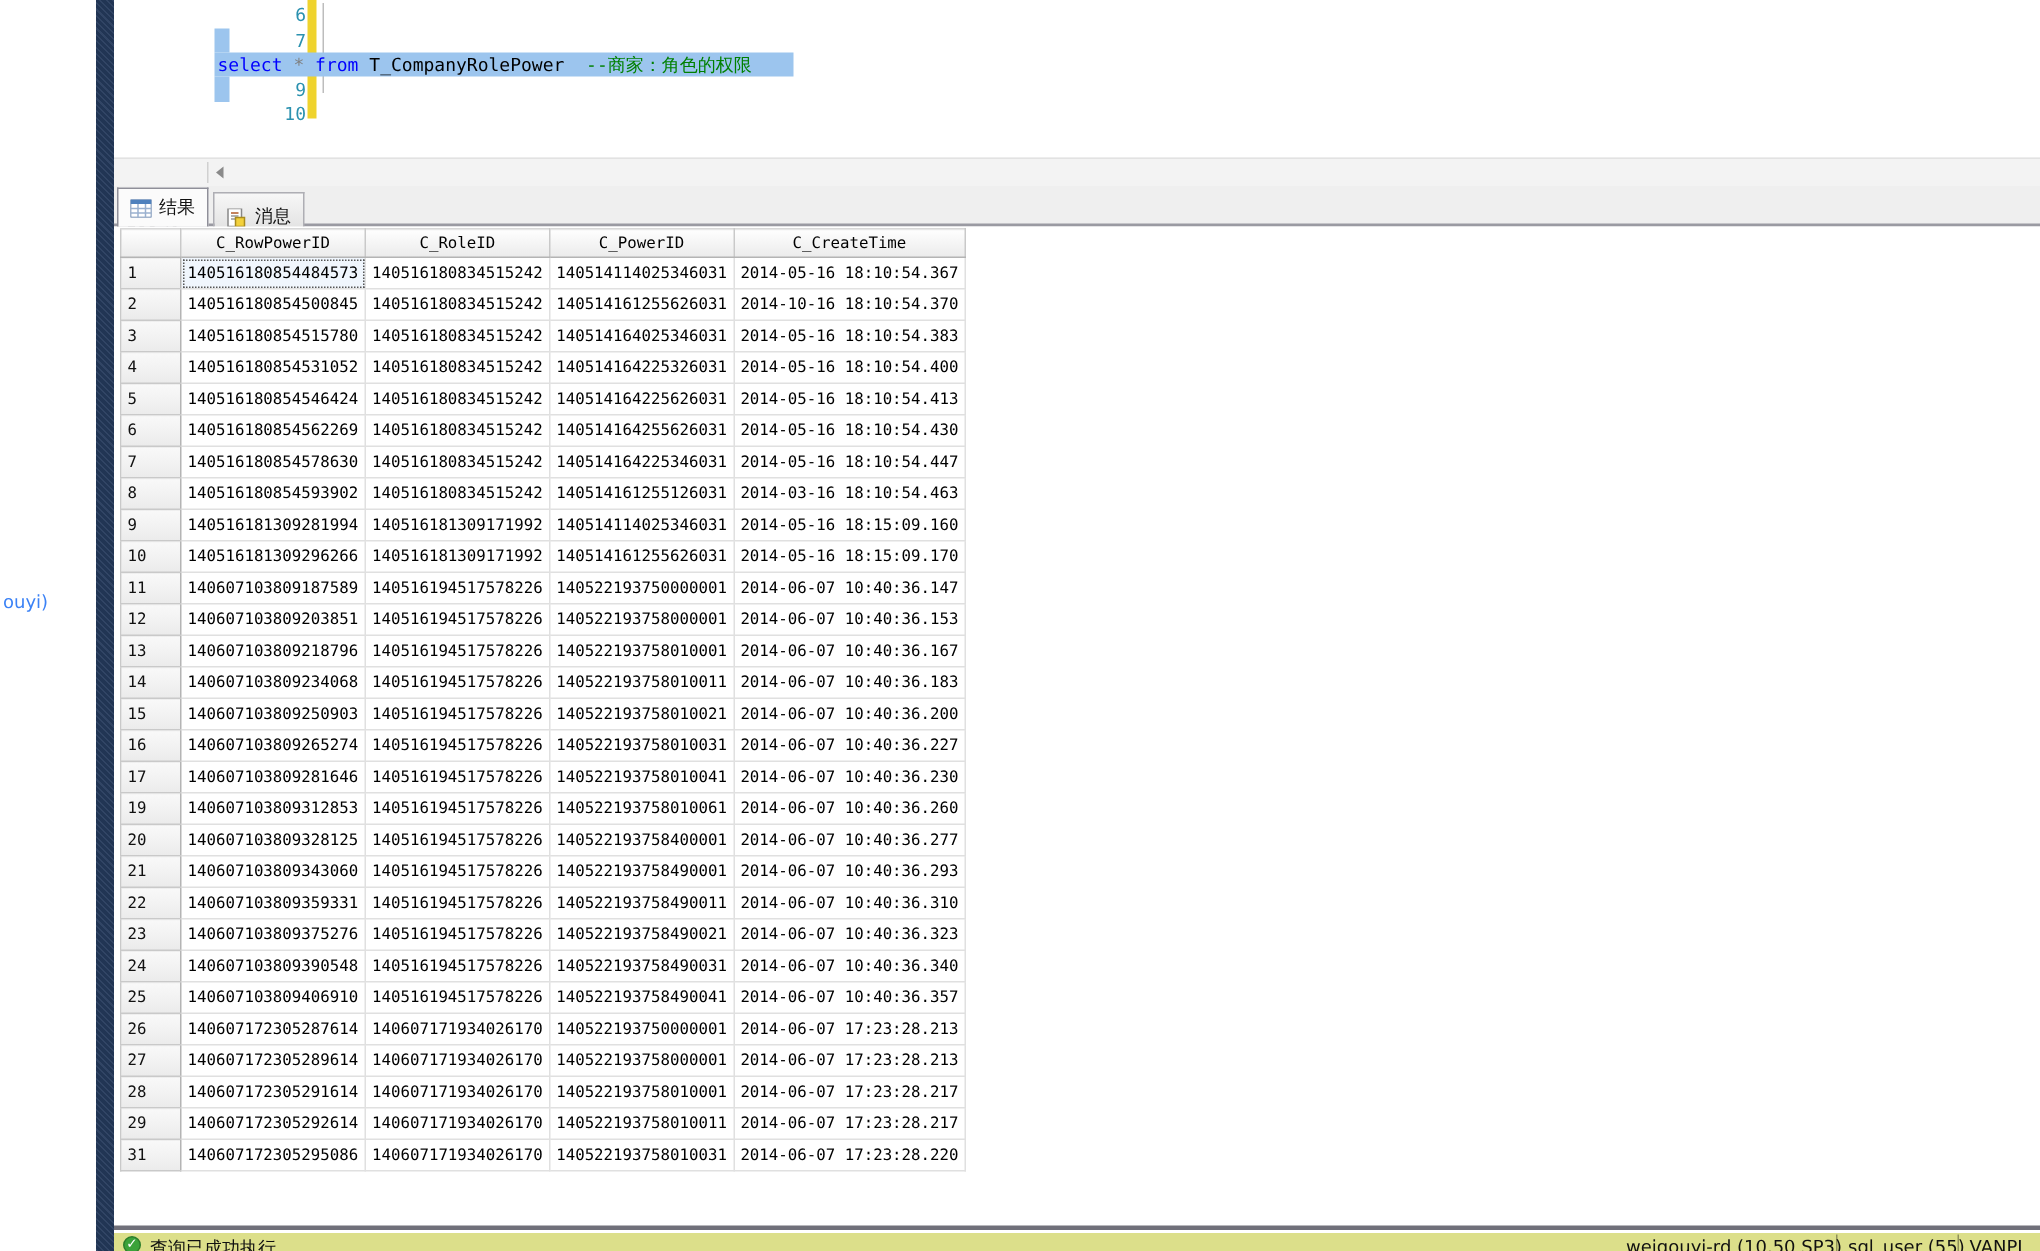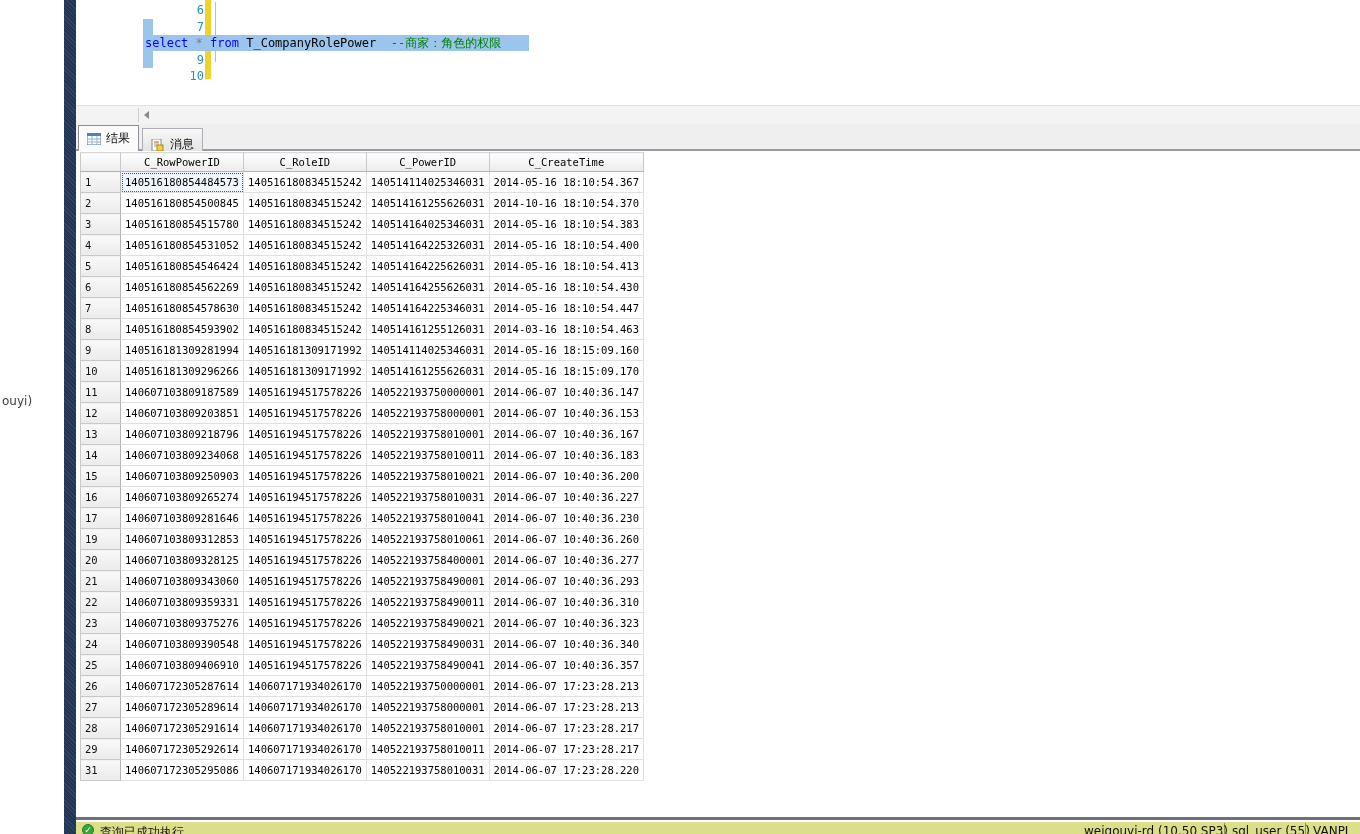--- a/index.html
+++ b/index.html
@@ -2,21 +2,21 @@
 <html><head>
 <meta charset="utf-8">
 <style>
   * { margin:0; padding:0; box-sizing:border-box; }
   html,body { width:1360px; height:834px; overflow:hidden; background:#fff;
               font-family:"DejaVu Sans", "Liberation Sans", sans-serif; }
   .abs { position:absolute; }
 
   
   #left-backdrop { left:0; top:0; width:64px; height:834px; background:#fff; }
-  #backdrop-fragment { left:2px; top:394px; font-size:12px; color:#404040; }
+  #backdrop-fragment { left:2px; top:394px; font-size:12px; color:#3b82f6; }
 
   
   #window-edge { left:64px; top:0; width:12px; height:834px;
     background:#24395b;
     background-image:repeating-linear-gradient(45deg, rgba(255,255,255,.06) 0 1px, rgba(0,0,0,.08) 1px 3px); }
 
   
   #editor-pane { left:76px; top:0; width:1284px; height:105px; background:#fff;
                  font-family:"DejaVu Sans Mono","Liberation Mono",monospace; font-size:12px; }
   .line-no { position:absolute; left:100px; width:28px; text-align:right;

